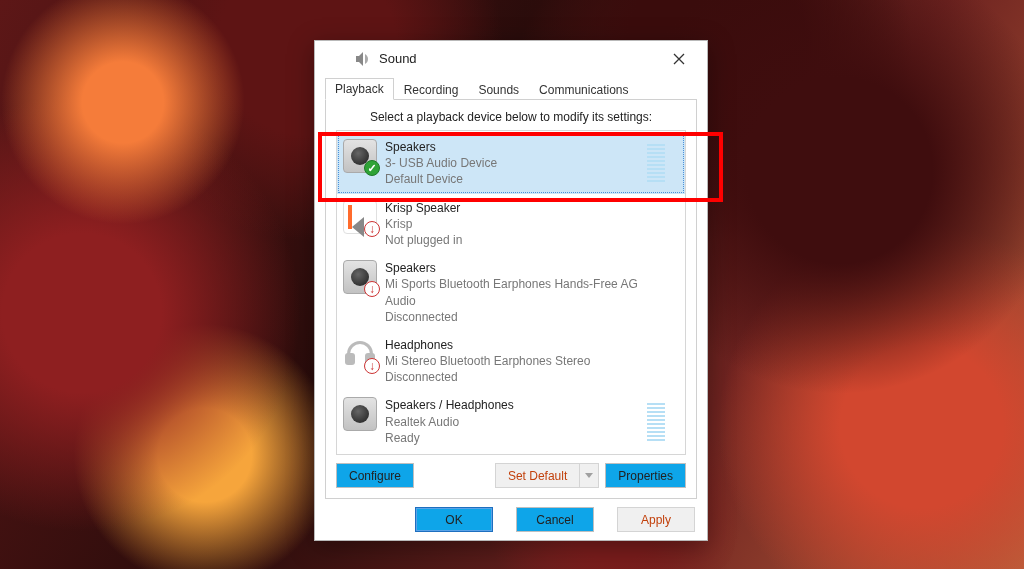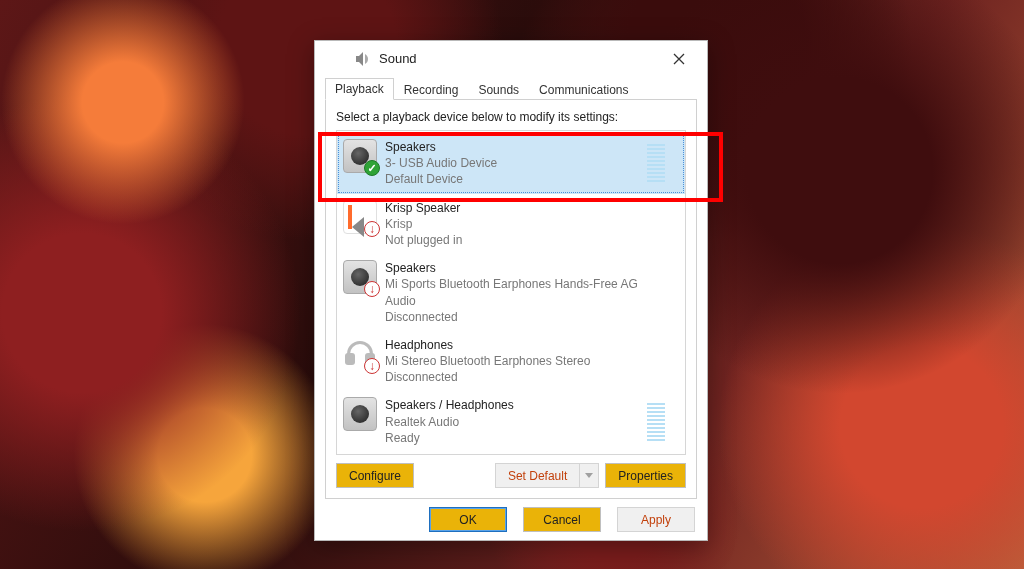--- a/index.html
+++ b/index.html
@@ -104,20 +104,21 @@
     background: #fff;
     flex: 1;
     display: flex;
     flex-direction: column;
     padding: 10px 10px 10px 10px;
   }
   .instruction {
     font-size: 12px;
     color: #222;
     margin-bottom: 6px;
+    text-align: center;
   }
   .device-list {
     border: 1px solid #d6d6d6;
     background: #fff;
     flex: 1;
     padding: 2px 0;
     overflow: hidden;
   }
   .device-item {
     display: flex;
@@ -234,42 +235,42 @@
 
   .panel-buttons {
     display: flex;
     justify-content: space-between;
     align-items: center;
     margin-top: 8px;
   }
   .btn {
     height: 23px;
     padding: 0 12px;
-    background: #eab308;
+    background: #0ea5e9;
     border: 1px solid #bfbfbf;
     font-size: 12px;
     color: #222;
     display: inline-flex;
     align-items: center;
     cursor: default;
   }
   .btn.disabled { color: #c2410c; border-color: #d4d4d4; background: #f0f0f0; }
   .split {
     display: inline-flex;
   }
   .split .caret {
     width: 18px;
     padding: 0;
     margin-left: -1px;
     justify-content: center;
   }
   .dialog-buttons {
     display: flex;
     justify-content: flex-end;
-    gap: 16px;
+    gap: 23px;
     padding: 0 12px 8px 0;
   }
   .btn.primary { border-color: #1e6fbf; box-shadow: inset 0 0 0 1px #5aa3e8; }
 
   
   .annotation {
     position: absolute;
     border: 4px solid #ff0000;
     pointer-events: none;
   }

